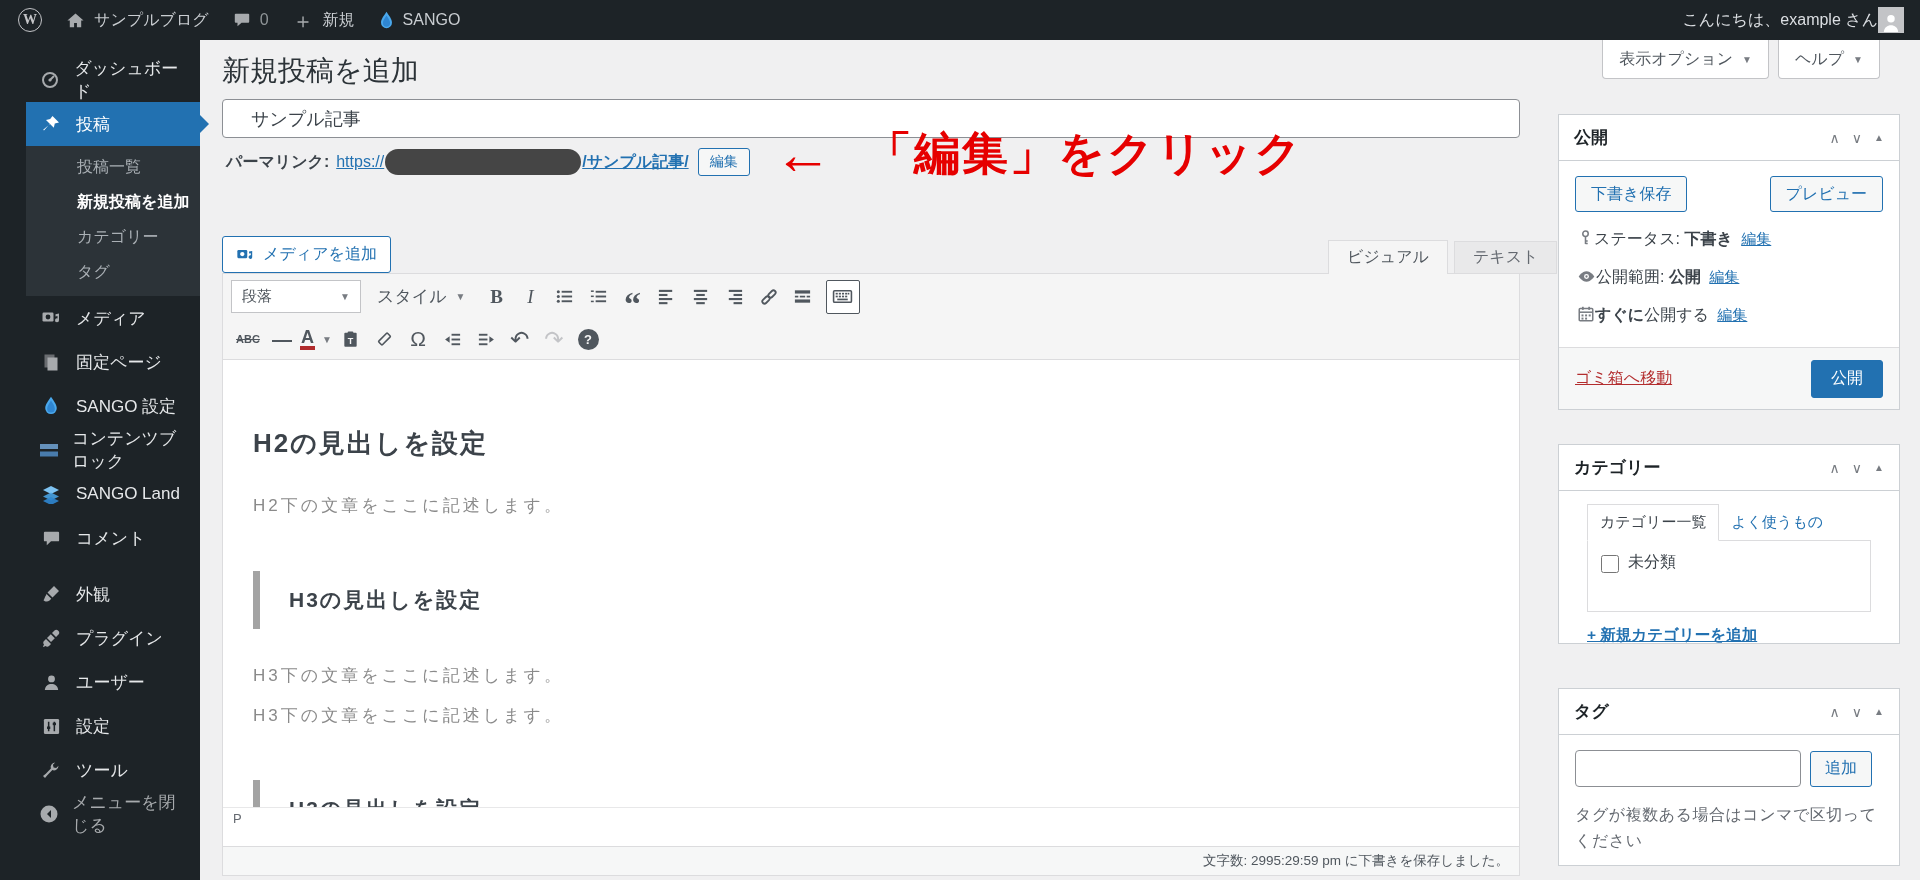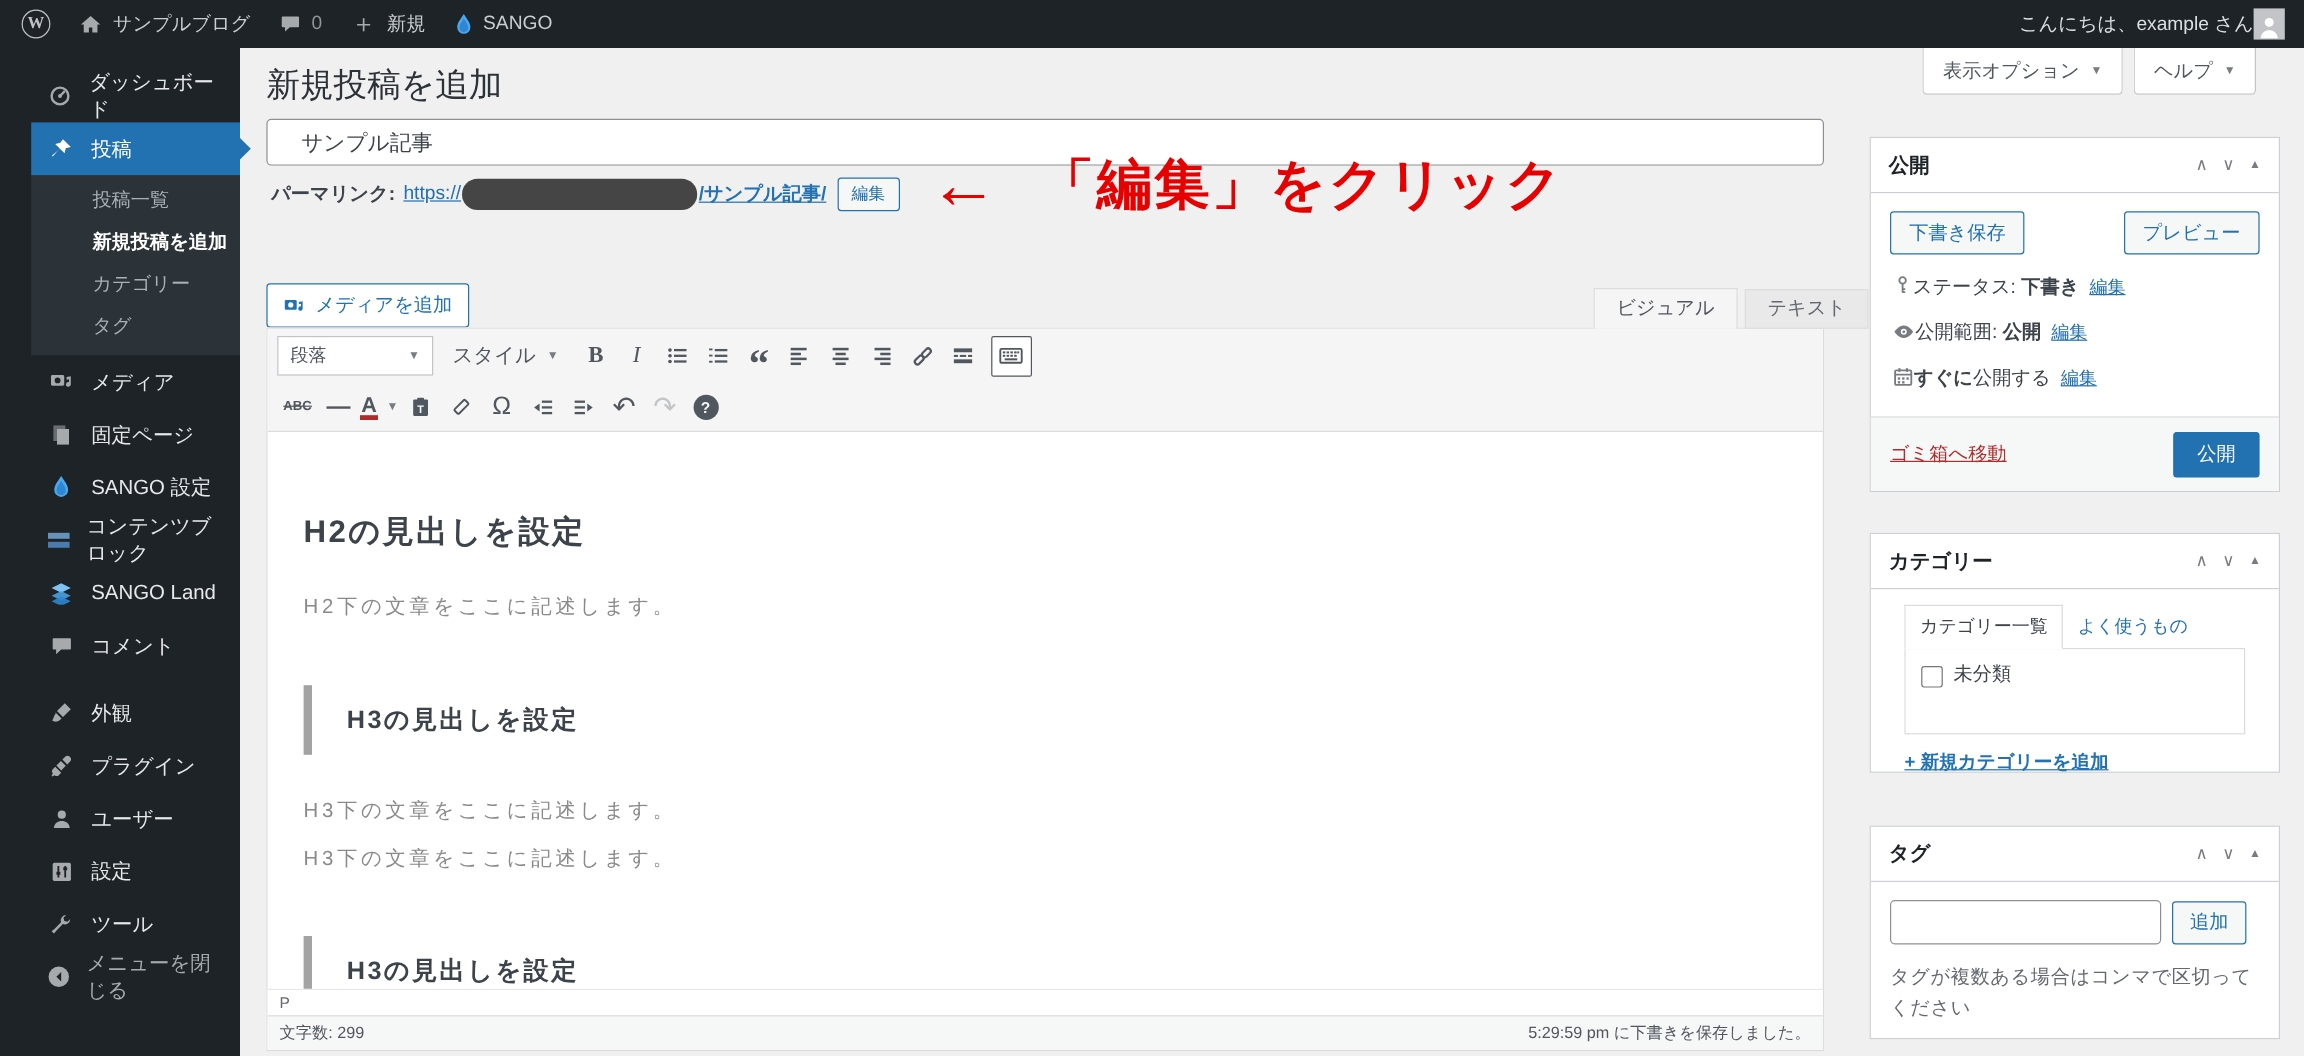--- a/index.html
+++ b/index.html
@@ -81,21 +81,21 @@
   .tbundo { font-size:23px; }
   .tbredo { font-size:23px; color:#c3c4c7; }
   .tbhelp { width:21px; height:21px; border-radius:50%; background:#50575e; color:#f5f5f5; font-size:13px; font-weight:bold; display:flex; align-items:center; justify-content:center; }
 
   #edcontent { flex:1; overflow:hidden; padding:66px 40px 0 30px; position:relative; }
   .h2head { font-size:26px; font-weight:bold; color:#3c434a; letter-spacing:2px; margin-bottom:30px; }
   .bodytext { font-size:17px; color:#8a8a8a; letter-spacing:3px; margin-bottom:10px; line-height:1.75; }
   .h3block { border-left:7px solid #a3a3a3; padding:15px 0 15px 29px; margin-top:50px; margin-bottom:32px; }
   .h3head { font-size:21px; font-weight:bold; color:#3c434a; letter-spacing:2px; }
   #pathbar { flex:none; height:22px; background:#fff; border-top:1px solid #e8e8e9; display:flex; align-items:center; padding:0 10px; font-size:13px; color:#646970; }
-  #statusbar { flex:none; height:29px; background:#f6f7f7; border-top:1px solid #dcdcde; display:flex; align-items:center; justify-content:space-between; padding:0 10px; font-size:13.5px; color:#50575e; }
+  #statusbar { flex:none; height:29px; background:#f6f7f7; border-top:1px solid #dcdcde; display:flex; align-items:center; justify-content:flex-end; padding:0 10px; font-size:13.5px; color:#50575e;margin-top:17px; }
 
   
   .postbox { position:absolute; left:1558px; width:342px; background:#fff; border:1px solid #ccd0d4; }
   .pbhead { height:46px; display:flex; align-items:center; justify-content:space-between; padding:0 15px; border-bottom:1px solid #ccd0d4; }
   .pbtitle { font-size:17px; font-weight:bold; color:#1d2327; }
   .pbctrl { display:flex; align-items:center; gap:12px; color:#787c82; }
   .pbctrl .c1 { font-size:14px; }
   .pbctrl .c2 { font-size:10px; }
   #pubbox { top:114px; height:296px; }
   #pubbody { padding:15px 16px; }

